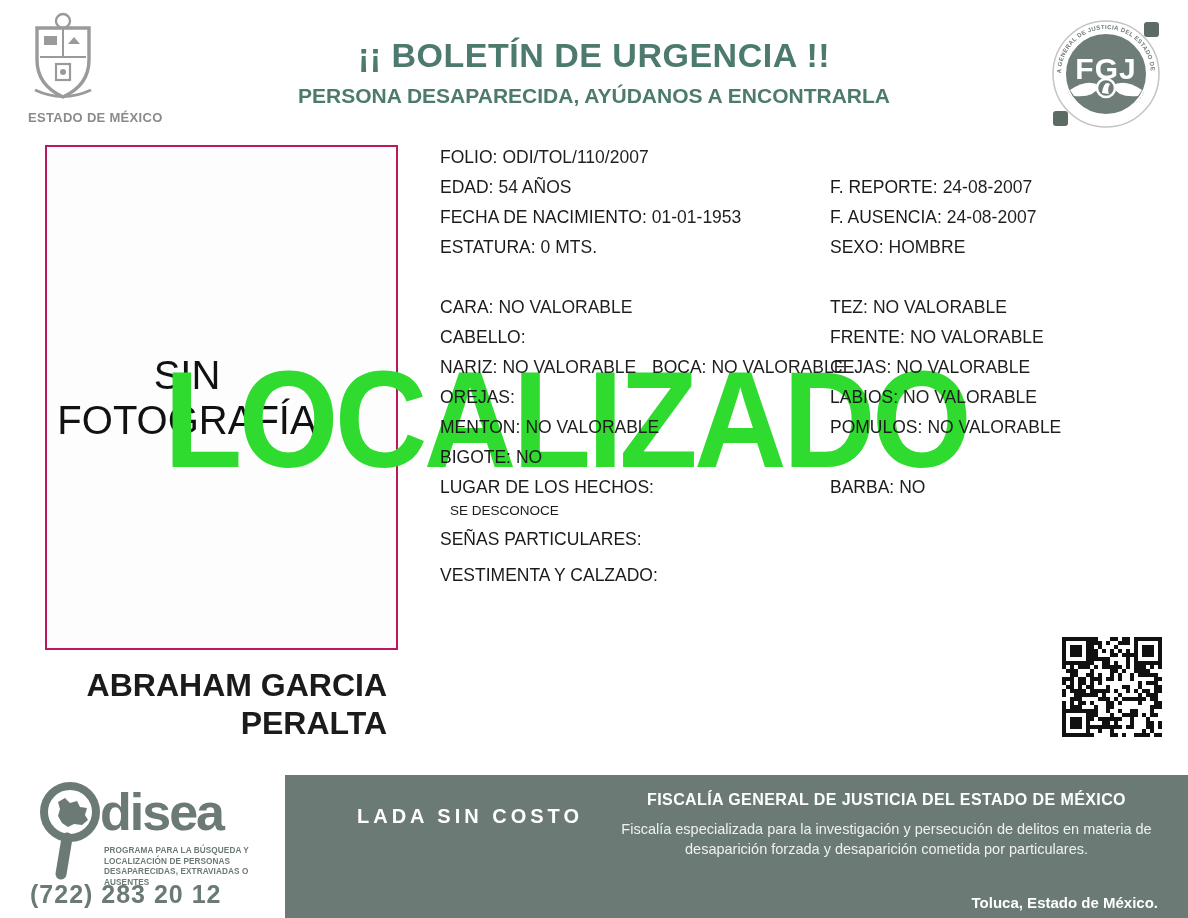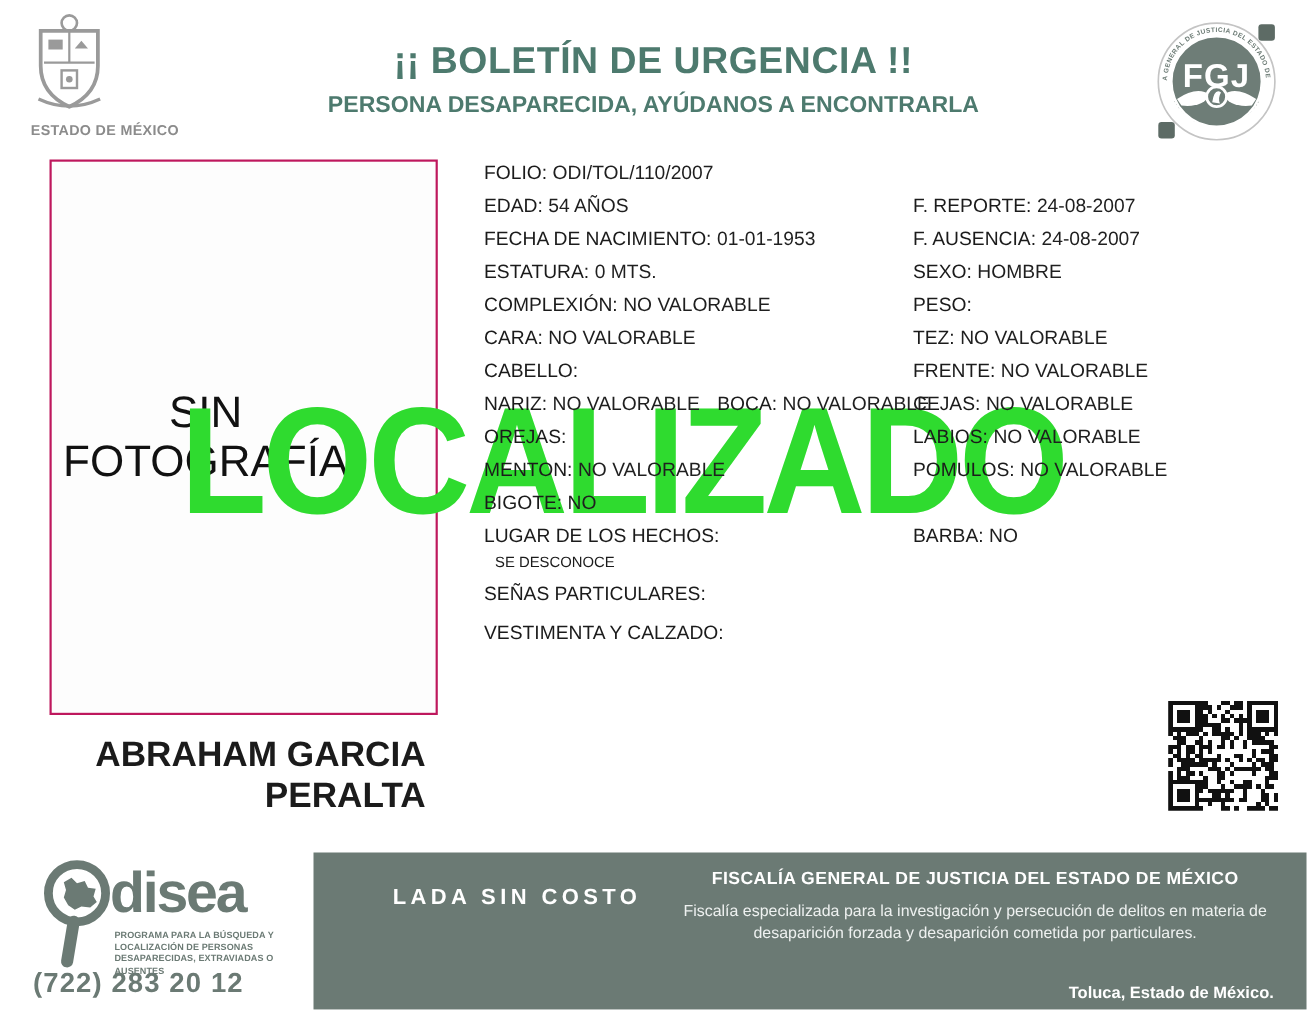--- a/index.html
+++ b/index.html
@@ -118,24 +118,20 @@
       <span class="fitem" style="left:0"><span class="flabel">EDAD:</span><span class="fvalue">54 AÑOS</span></span>
       <span class="fitem" style="left:390px"><span class="flabel">F. REPORTE:</span><span class="fvalue">24-08-2007</span></span>
     </div>
     <div class="frow" style="top:62px">
       <span class="fitem" style="left:0"><span class="flabel">FECHA DE NACIMIENTO:</span><span class="fvalue">01-01-1953</span></span>
       <span class="fitem" style="left:390px"><span class="flabel">F. AUSENCIA:</span><span class="fvalue">24-08-2007</span></span>
     </div>
     <div class="frow" style="top:92px">
       <span class="fitem" style="left:0"><span class="flabel">ESTATURA:</span><span class="fvalue">0 MTS.</span></span>
       <span class="fitem" style="left:390px"><span class="flabel">SEXO:</span><span class="fvalue">HOMBRE</span></span>
-    </div>
-    <div class="frow" style="top:122px">
-      <span class="fitem" style="left:0"><span class="flabel">COMPLEXIÓN:</span><span class="fvalue">NO VALORABLE</span></span>
-      <span class="fitem" style="left:390px"><span class="flabel">PESO:</span><span class="fvalue"></span></span>
     </div>
     <div class="frow" style="top:152px">
       <span class="fitem" style="left:0"><span class="flabel">CARA:</span><span class="fvalue">NO VALORABLE</span></span>
       <span class="fitem" style="left:390px"><span class="flabel">TEZ:</span><span class="fvalue">NO VALORABLE</span></span>
     </div>
     <div class="frow" style="top:182px">
       <span class="fitem" style="left:0"><span class="flabel">CABELLO:</span><span class="fvalue"></span></span>
       <span class="fitem" style="left:390px"><span class="flabel">FRENTE:</span><span class="fvalue">NO VALORABLE</span></span>
     </div>
     <div class="frow" style="top:212px">

